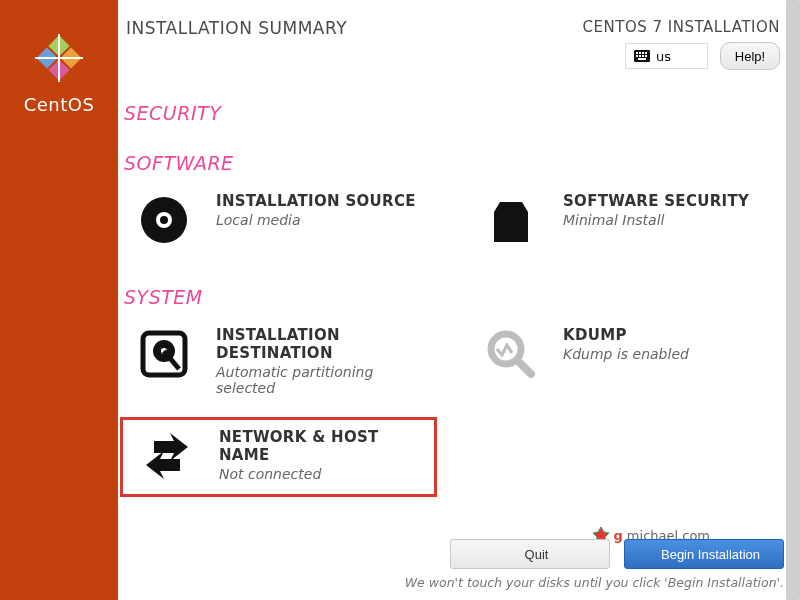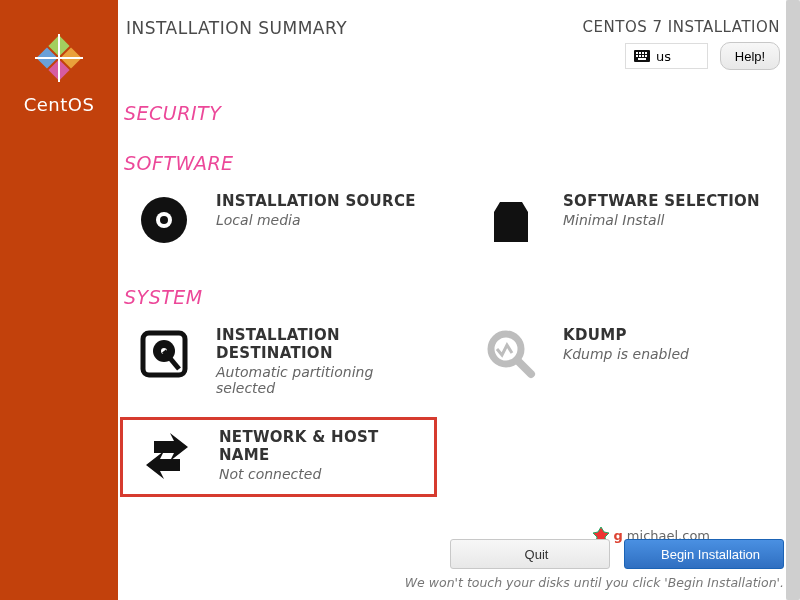--- a/index.html
+++ b/index.html
@@ -118,21 +118,21 @@
           <div class="spoke-status">Local media</div>
         </div>
       </div>
       <div class="spoke">
         <div class="iconbox">
           <svg width="46" height="48" viewBox="0 0 46 48">
               <path fill="#111" d="M6 16 h34 v30 h-34 z M6 16 l6 -10 h10 v10 z M22 6 h12 l6 10 h-18 z"></path>
             </svg>
         </div>
         <div>
-          <div class="spoke-title">SOFTWARE SELECTION</div>
+          <div class="spoke-title">SOFTWARE SECURITY</div>
           <div class="spoke-status">Minimal Install</div>
         </div>
       </div>
     </div>
 
     <div class="section-h">SYSTEM</div>
     <div class="grid">
       <div class="spoke">
         <div class="iconbox">
           <svg width="50" height="50" viewBox="0 0 50 50">

